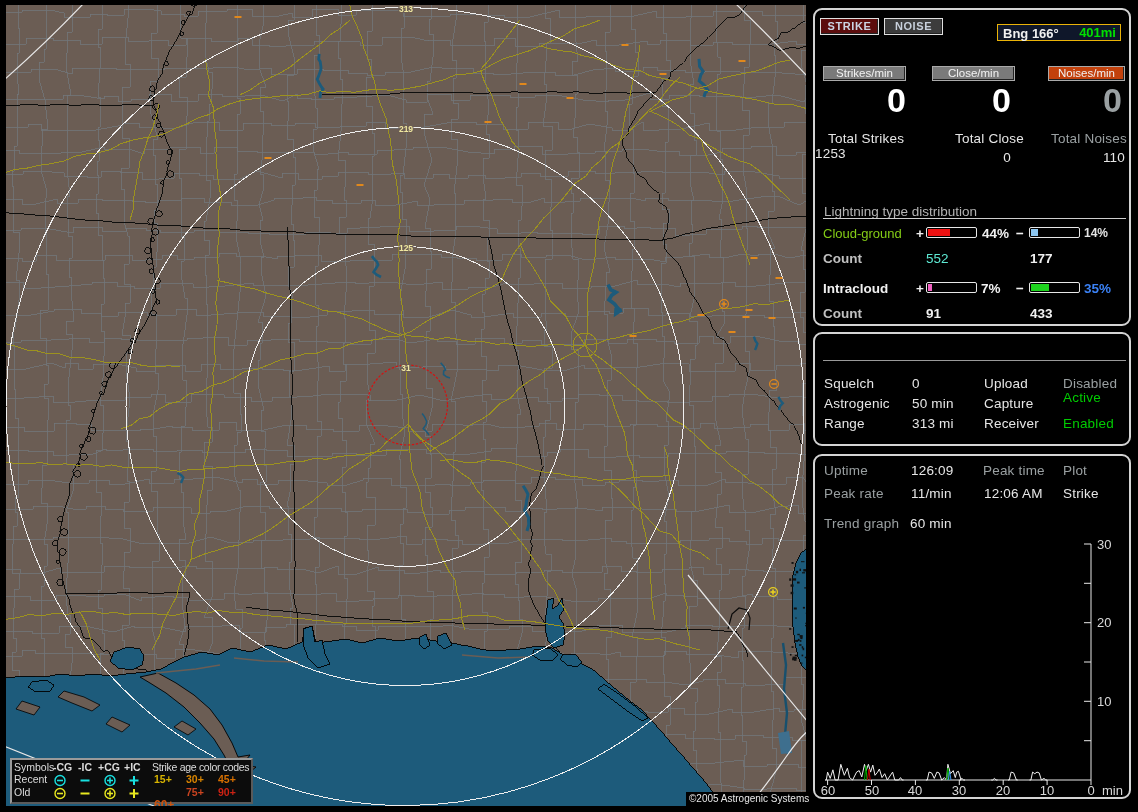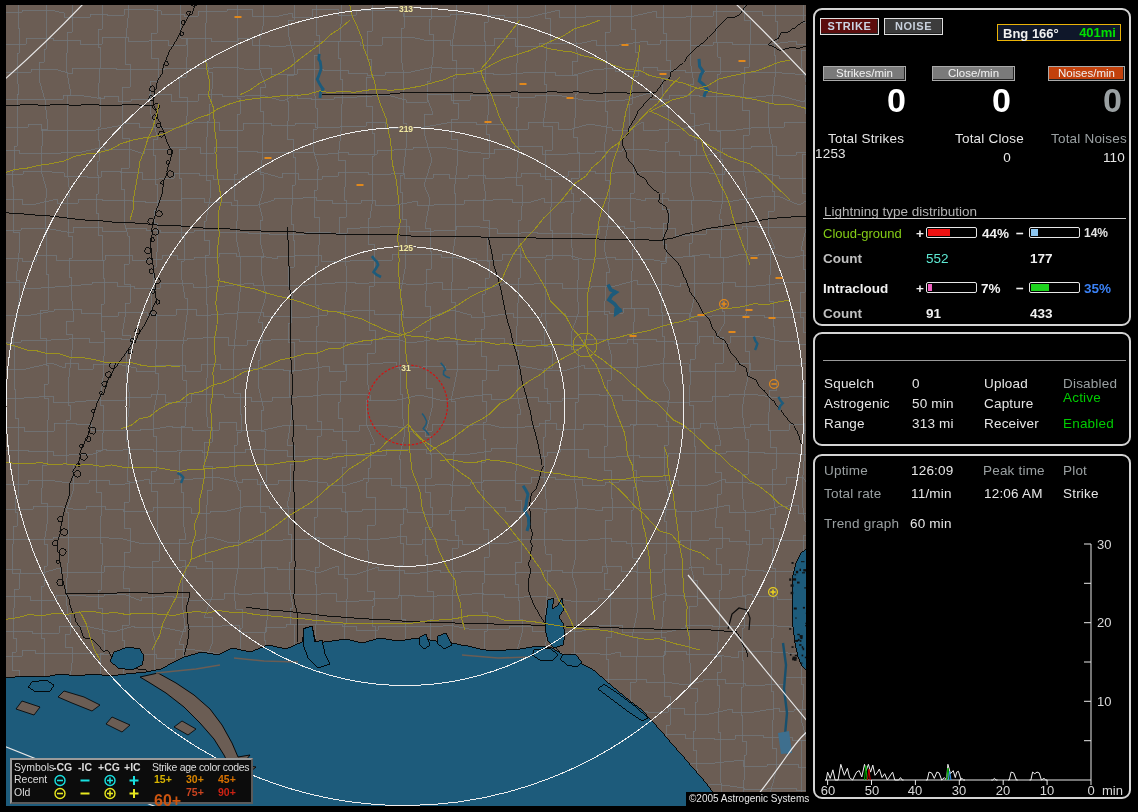--- a/index.html
+++ b/index.html
@@ -267,21 +267,21 @@
     <div class="abs" style="left:41px;top:1px;color:#dcdcdc;font-size:10.5px;font-weight:bold">-CG</div>
     <div class="abs" style="left:66px;top:1px;color:#dcdcdc;font-size:10.5px;font-weight:bold">-IC</div>
     <div class="abs" style="left:86px;top:1px;color:#dcdcdc;font-size:10.5px;font-weight:bold">+CG</div>
     <div class="abs" style="left:112px;top:1px;color:#dcdcdc;font-size:10.5px;font-weight:bold">+IC</div>
     <div class="abs" style="left:140px;top:1px;color:#dcdcdc;font-size:10.5px;letter-spacing:-0.3px">Strike age color codes</div>
     <div class="abs" style="left:2px;top:13px;color:#dcdcdc;font-size:10.5px">Recent</div>
     <div class="abs" style="left:2px;top:26px;color:#dcdcdc;font-size:10.5px">Old</div>
     <div class="abs" style="left:142px;top:13px;color:#d8b400;font-size:10.5px;font-weight:bold">15+</div>
     <div class="abs" style="left:174px;top:13px;color:#d88400;font-size:10.5px;font-weight:bold">30+</div>
     <div class="abs" style="left:206px;top:13px;color:#d87000;font-size:10.5px;font-weight:bold">45+</div>
-    <div class="abs" style="left:142px;top:32px;color:#cc5510;font-size:16px;font-weight:bold">60+</div>
+    <div class="abs" style="left:142px;top:38px;color:#cc5510;font-size:12px;font-weight:bold">60+</div>
     <div class="abs" style="left:174px;top:26px;color:#cc4420;font-size:10.5px;font-weight:bold">75+</div>
     <div class="abs" style="left:206px;top:26px;color:#cc2214;font-size:10.5px;font-weight:bold">90+</div>
   </div>
   <div class="abs" style="left:680px;top:787px;width:120px;height:14px;background:#000"></div>
 </div>
 <div class="abs" style="left:686px;top:792px;width:452px;height:15px;background:#000;color:#e8e8e8;font-size:10px;padding-left:3px;padding-top:1px">©2005 Astrogenic Systems</div>
 
 <div class="panel" style="top:8px;height:318px">
   <div class="btn3d" style="left:5px;top:8px;width:59px;height:17px;background:#5c0d0d;color:#ccd4e4;font-size:11px;font-weight:bold;letter-spacing:0.6px;line-height:15px">STRIKE</div>
   <div class="btn3d" style="left:69px;top:8px;width:59px;height:17px;background:#3c3c3c;color:#c8d0dc;font-size:11px;font-weight:bold;letter-spacing:0.6px;line-height:15px">NOISE</div>
@@ -390,18 +390,18 @@
 <text x="188" y="339" text-anchor="middle">20</text>
 <text x="232" y="339" text-anchor="middle">10</text>
 <text x="276" y="339" text-anchor="middle">0</text>
 <text x="287" y="339">min</text>
 </g>
 </svg>
   <div class="abs lbl gray" style="left:9px;top:7px">Uptime</div>
   <div class="abs lbl" style="left:96px;top:7px">126:09</div>
   <div class="abs lbl gray" style="left:168px;top:7px">Peak time</div>
   <div class="abs lbl gray" style="left:248px;top:7px">Plot</div>
-  <div class="abs lbl gray" style="left:9px;top:30px">Total rate</div>
+  <div class="abs lbl gray" style="left:9px;top:30px">Peak rate</div>
   <div class="abs lbl" style="left:96px;top:30px">11/min</div>
   <div class="abs lbl" style="left:169px;top:30px">12:06 AM</div>
   <div class="abs lbl" style="left:248px;top:30px">Strike</div>
   <div class="abs lbl gray" style="left:9px;top:60px">Trend graph</div>
   <div class="abs lbl" style="left:95px;top:60px">60 min</div>
 </div>
 </body></html>

